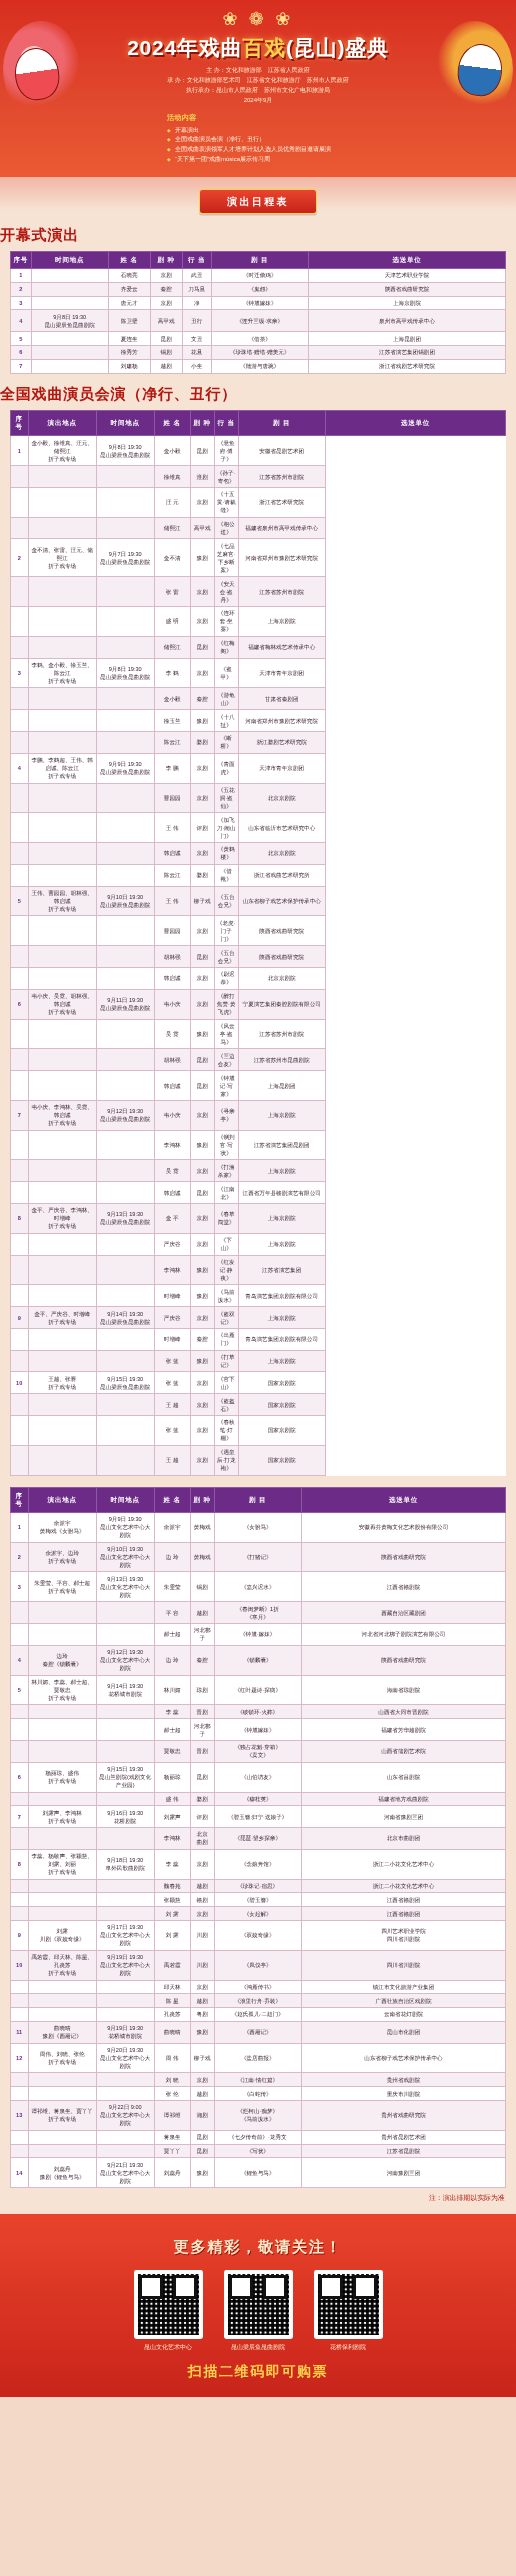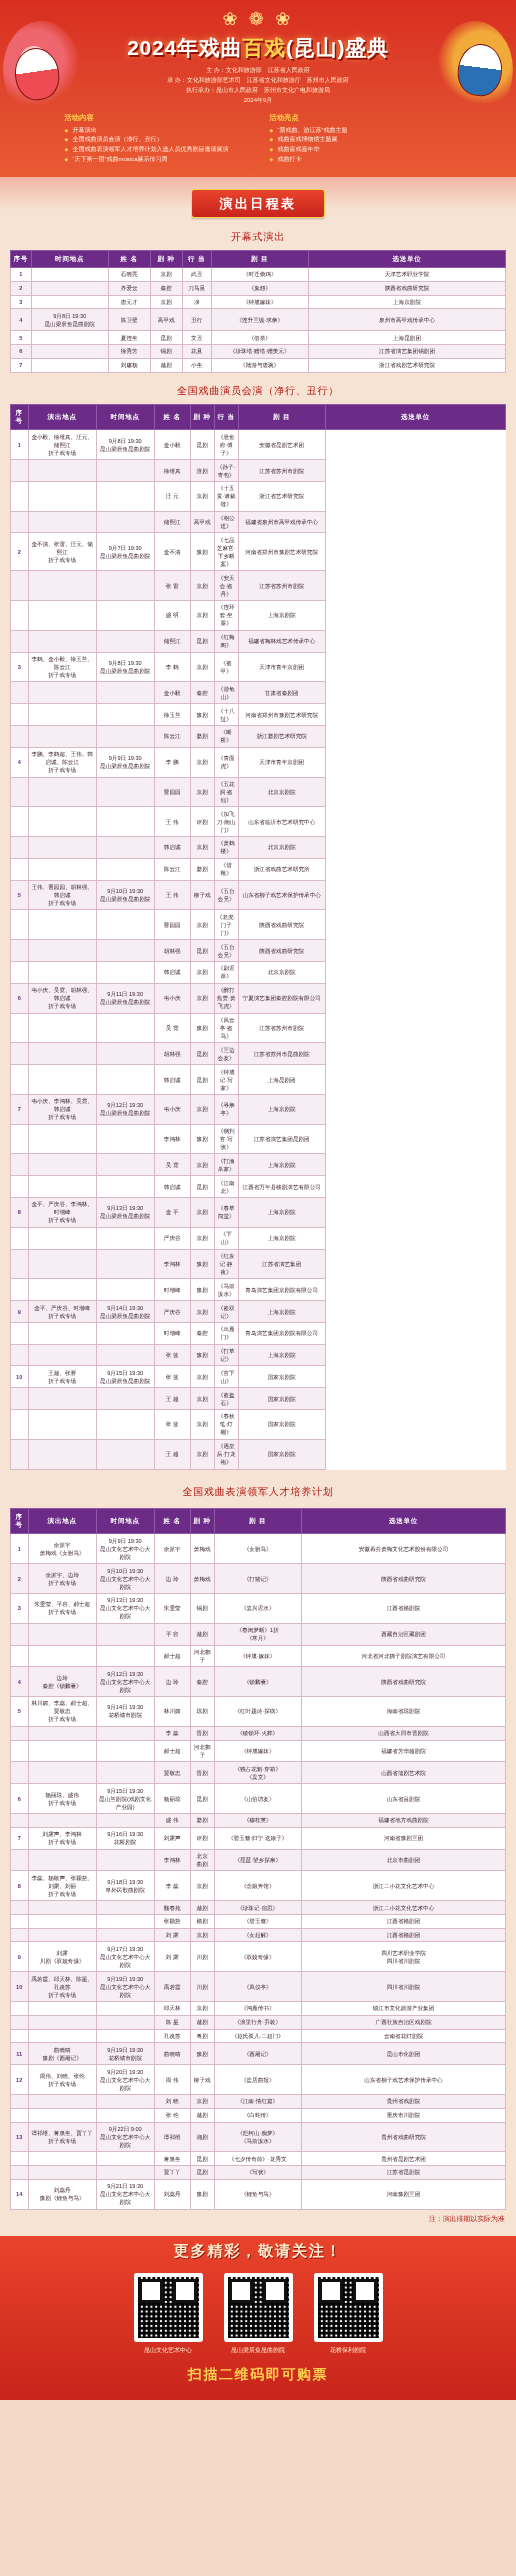--- a/index.html
+++ b/index.html
@@ -85,33 +85,32 @@
   .hm1 { left: 14.5px; top: 48px; transform: rotate(-8deg); }
   .hm2 { right: 14.5px; top: 44px; transform: rotate(7deg);
          background: linear-gradient(180deg,#fff 0 45%, #2b6fb5 45% 100%); }
 
   
   .ribbon-wrap { text-align:center; margin: 11.3px 0 4.8px; }
   .ribbon {
     display:inline-block;
     background: linear-gradient(180deg,#e8442c,#c7231b);
     color:#fff;
-    font-size: 13px;
+    font-size: 10px;
     font-weight: bold;
     letter-spacing: 2.4px;
     padding: 4.8px 27.4px;
     border-radius: 3.2px;
     border: 1.6px solid #ffd24d;
     box-shadow: 0 1.6px 0 rgba(0,0,0,.15);
   }
   .sec-title {
-    text-align:center;
     color:#b3170f;
-    font-size: 10px;
-    font-weight: normal;
+    font-size: 15px;
+    font-weight: bold;
     letter-spacing: 0.8px;
     margin: 11.3px 0 6.5px;
   }
   .sec-title.two { line-height: 21px; }
 
   
   .tbl-wrap { padding: 0 9.7px; }
   table {
     width: 100%;
     border-collapse: collapse;
@@ -156,21 +155,21 @@
     text-align: right;
     padding: 4.8px 11.3px 0 0;
     color:#b3170f;
     font-size: 6.9px;
   }
 
   
   .footer {
     margin-top: 11.3px;
     background: linear-gradient(180deg,#e8442c 0%, #c9241a 100%);
-    padding: 5px 0 16px;
+    padding: 23px 0 16px;
     position: relative;
   }
   .more {
     text-align:center;
     color:#ffe9c9;
     font-size: 15.3px;
     font-weight: bold;
     letter-spacing: 1.6px;
     text-shadow: 0.8px 0.8px 0 #8e1208;
     margin-bottom: 11.3px;
@@ -240,27 +239,20 @@
       <span class="orgline">2024年9月</span>
     </div>
 
     <div class="two-col-notes">
       <div class="note-box">
         <div class="note-title">活动内容</div>
         <div class="note-item">开幕演出</div>
         <div class="note-item">全国戏曲演员会演（净行、丑行）</div>
         <div class="note-item">全国戏曲表演领军人才培养计划入选人员优秀剧目邀请展演</div>
         <div class="note-item">“天下第一团”戏曲música展示传习周</div>
-      </div>
-      <div class="note-box">
-        <div class="note-title">活动亮点</div>
-        <div class="note-item">“票戏曲、游江苏”戏曲主题</div>
-        <div class="note-item">戏曲百戏博物馆主题展</div>
-        <div class="note-item">戏曲百戏嘉年华</div>
-        <div class="note-item">戏曲打卡</div>
       </div>
     </div>
   </div>
 
   <div class="ribbon-wrap">
     <span class="ribbon">演出日程表</span>
   </div>
 
   <div class="sec-title">开幕式演出</div>
   <div class="tbl-wrap">
@@ -718,21 +710,20 @@
             <td class="nm">王 越</td>
             <td class="role">京剧</td>
             <td class="line">《遇皇后·打龙袍》</td>
             <td class="play">国家京剧院</td>
           </tr>
         </tbody>
     </table>
   </div>
 
   <div class="sec-title two">
-    <div>全国戏曲表演领军人才培养计划</div>
   </div>
   <div class="tbl-wrap">
     <table class="tbl-s3">
       <thead>
         <tr id="s3-head">
             <th>序号</th>
             <th>演出地点</th>
             <th>时间地点</th>
             <th>姓 名</th>
             <th>剧 种</th>

